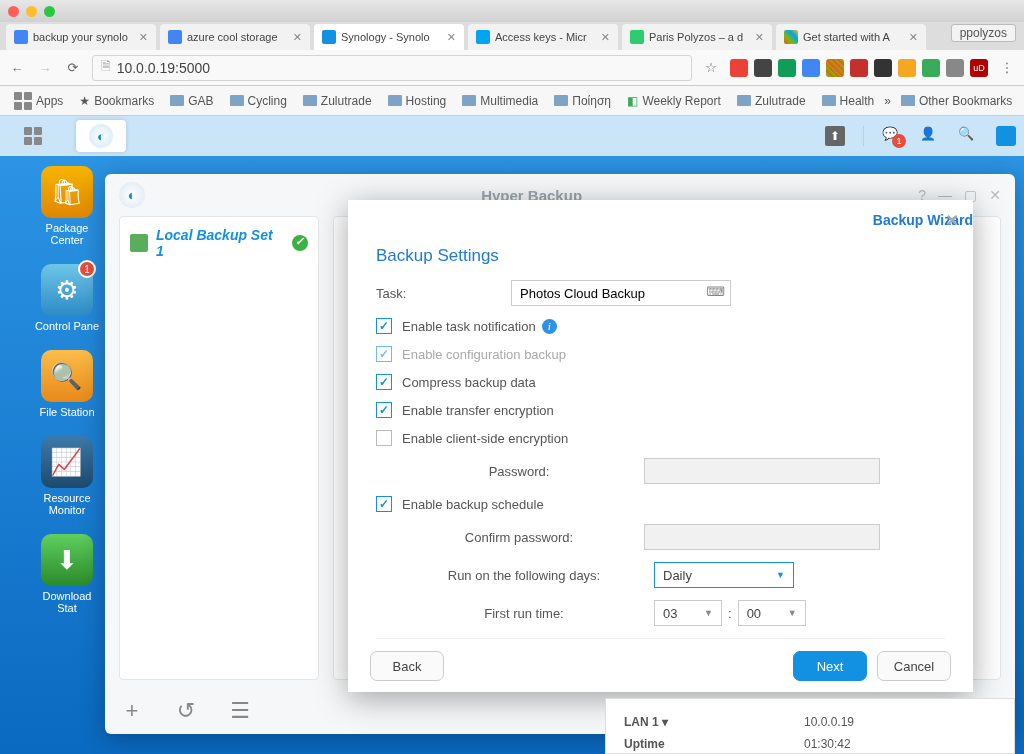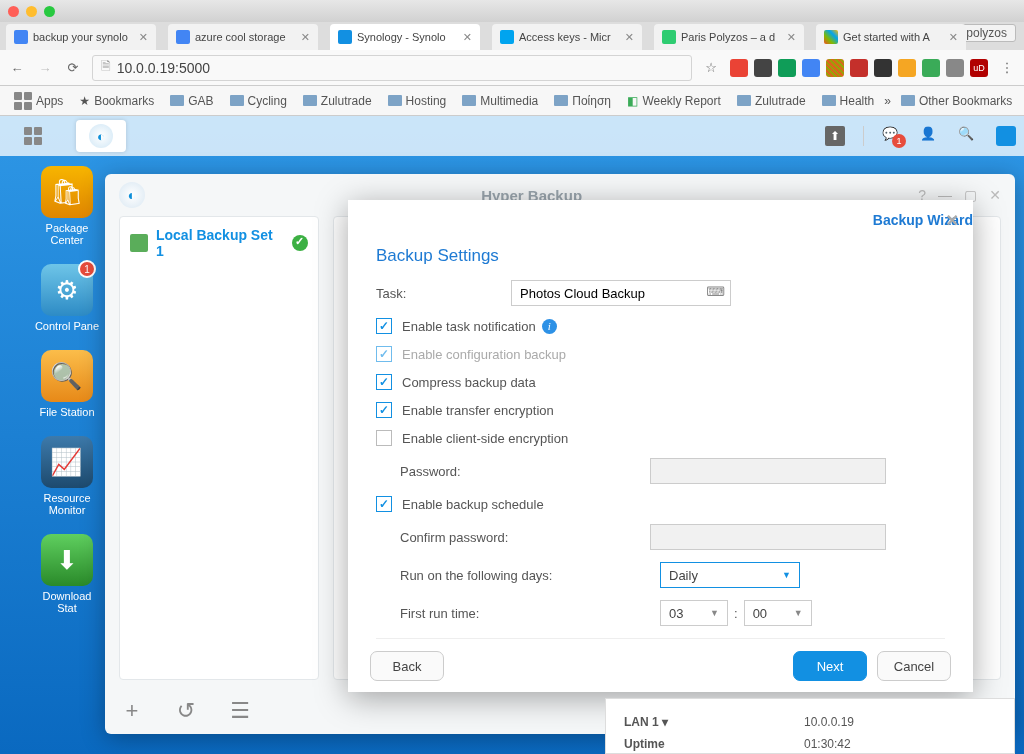--- a/index.html
+++ b/index.html
@@ -6,21 +6,21 @@
 body { font-family: -apple-system, BlinkMacSystemFont, "Segoe UI", Arial, sans-serif; font-size: 13px; background: #fff; overflow: hidden; width: 1024px; height: 754px; position: relative; }
 
 
 .browser-chrome { background: #ddd; }
 .titlebar { height: 22px; background: linear-gradient(#e7e7e7,#d1d1d1); display: flex; align-items: center; padding: 0 8px; }
 .traffic-lights { display: flex; gap: 7px; }
 .tl { width: 11px; height: 11px; border-radius: 50%; }
 .tl.red{background:#ff5f57}.tl.yellow{background:#ffbd2e}.tl.green{background:#28c940}
 .profile-btn { margin-left: auto; font-size: 12px; color: #555; padding: 1px 8px; border: 1px solid #bbb; border-radius: 3px; background: #f3f3f3; margin-top: 44px; }
 
-.tabs { display: flex; background: #ddd; height: 28px; align-items: flex-end; padding: 0 6px; gap: 12px;}
+.tabs { display: flex; background: #ddd; height: 28px; align-items: flex-end; padding: 0 6px; gap: 4px;}
 .tab { flex: 1; max-width: 150px; height: 26px; background: #f2f2f2; border-top-left-radius: 4px; border-top-right-radius: 4px; display: flex; align-items: center; padding: 0 8px; font-size: 11px; color: #444; gap: 5px; overflow: hidden; white-space: nowrap; position: relative;}
 .tab.active { background: #fff; }
 .tab .favicon { width: 14px; height: 14px; flex-shrink: 0; border-radius: 2px; }
 .tab .close { margin-left: auto; color: #888; font-size: 11px; }
 
 .addrbar { display: flex; align-items: center; height: 36px; background: #f9f9f9; padding: 0 8px; gap: 10px; border-bottom: 1px solid #ccc;}
 .nav-icon { width: 18px; height: 18px; color: #666; display:flex;align-items:center;justify-content:center; }
 .url-box { flex: 1; height: 26px; border: 1px solid #d4d4d4; border-radius: 3px; display: flex; align-items: center; padding: 0 8px; gap: 6px; color: #444; font-size: 14px; }
 .url-box .file-icn { color: #999; font-size: 12px; }
 .ext-row { display: flex; gap: 6px; align-items: center; }
@@ -45,37 +45,37 @@
 .dicon .dbadge { position:absolute; top:-4px; right:6px; background:#e74c3c; color:#fff; font-size:10px; border-radius:50%; width:18px; height:18px; display:flex;align-items:center;justify-content:center; border:2px solid #fff;}
 
 
 .hb-window { position: absolute; top: 58px; left: 105px; width: 910px; height: 560px; background: #f5f7f8; border-radius: 6px; box-shadow: 0 4px 24px rgba(0,0,0,.3); display:flex; flex-direction:column;}
 .hb-titlebar { height: 42px; display:flex; align-items:center; padding: 0 14px; color: #9aa5ad; font-size: 15px;}
 .hb-titlebar .appicon { width: 26px; height:26px; background: radial-gradient(#fff,#d9e7f2); border-radius:50%; display:flex;align-items:center;justify-content:center; color:#0e8fd9; font-size:14px;}
 .hb-titlebar .title { flex:1; text-align:center; font-weight:600;}
 .hb-titlebar .winbtns { display:flex; gap:12px; color:#bbb; font-size:14px;}
 .hb-body { flex:1; display:flex; gap:14px; padding: 0 14px 8px;}
 .hb-sidebar { width: 200px; background:#fff; border:1px solid #e3e7ea; border-radius:4px; padding:10px;}
-.task-item { display:flex; align-items:center; gap:8px; color:#1290e2; font-weight:600; font-size:14px;}
+.task-item { display:flex; align-items:center; gap:8px; color:#1290e2; font-weight:600; font-size:14px;font-style:italic;}
 .task-item .ic{ width:18px;height:18px; background:#5aad5a; border-radius:2px;}
 .task-item .ok{ width:16px;height:16px; background:#3cb043; border-radius:50%; margin-left:auto; position:relative;}
 .task-item .ok::after{content:"✓"; color:#fff; font-size:11px; position:absolute; left:3px; top:0;}
 .hb-main { flex:1; background:#fff; border:1px solid #e3e7ea; border-radius:4px;}
 .hb-bottom { height: 46px; display:flex; align-items:center; justify-content:flex-start; padding: 0 14px; gap:28px;}
 .hb-bottom .bb { width:26px; height:26px; color:#888; display:flex;align-items:center;justify-content:center; font-size:22px;}
 
 
 .wizard { position:absolute; top: 84px; left: 348px; width: 625px; height: 492px; background:#fff; box-shadow: 0 6px 30px rgba(0,0,0,.35); display:flex; flex-direction:column;}
 .wiz-title { height:40px; display:flex; align-items:center; justify-content:flex-end; color:#1e7ad3; font-weight:600; font-size:14px; position:relative; border-bottom:0;}
 .wiz-title .x { position:absolute; right:14px; color:#aaa; font-size:16px;}
 .wiz-body { flex:1; padding: 6px 28px 0; overflow:hidden;}
 .wiz-body h3 { color:#1e7ad3; font-weight:normal; font-size:17px; margin-bottom:14px;}
 .frow { display:flex; align-items:center; margin-bottom:12px; font-size:13px; color:#555;}
 .frow .lbl { width:135px; }
-.frow.indent .lbl { margin-left:24px; width: 250px;}
+.frow.indent .lbl { margin-left:18px; width: 250px; text-align: center;}
 .frow input[type=text], .frow input[type=password] { width: 236px; height:26px; border:1px solid #ccc; padding:0 8px; font-size:13px;}
 .frow input[type=text].withicon { width:220px;}
 .cbx { width:16px; height:16px; border:1px solid #bbb; margin-right:10px; display:inline-flex; align-items:center; justify-content:center; font-size:12px;}
 .cbx.checked { border-color:#1290e2; color:#1290e2;}
 .cbx.checked::after{content:"✓"; font-weight:bold;}
 .cbx.disabled { opacity:0.6;}
 .info-ic { width:15px;height:15px; background:#2d91e6; color:#fff; border-radius:50%; display:inline-flex;align-items:center;justify-content:center; font-size:11px; font-style:italic; font-family:Georgia; margin-left:6px;}
 .sel { width:140px; height:26px; border:1px solid #1290e2; display:flex; align-items:center; padding:0 8px; font-size:13px; color:#444; position:relative;}
 .sel.small{width:68px; border-color:#ccc;}
 .sel .arr { margin-left:auto; font-size:9px; color:#888;}

